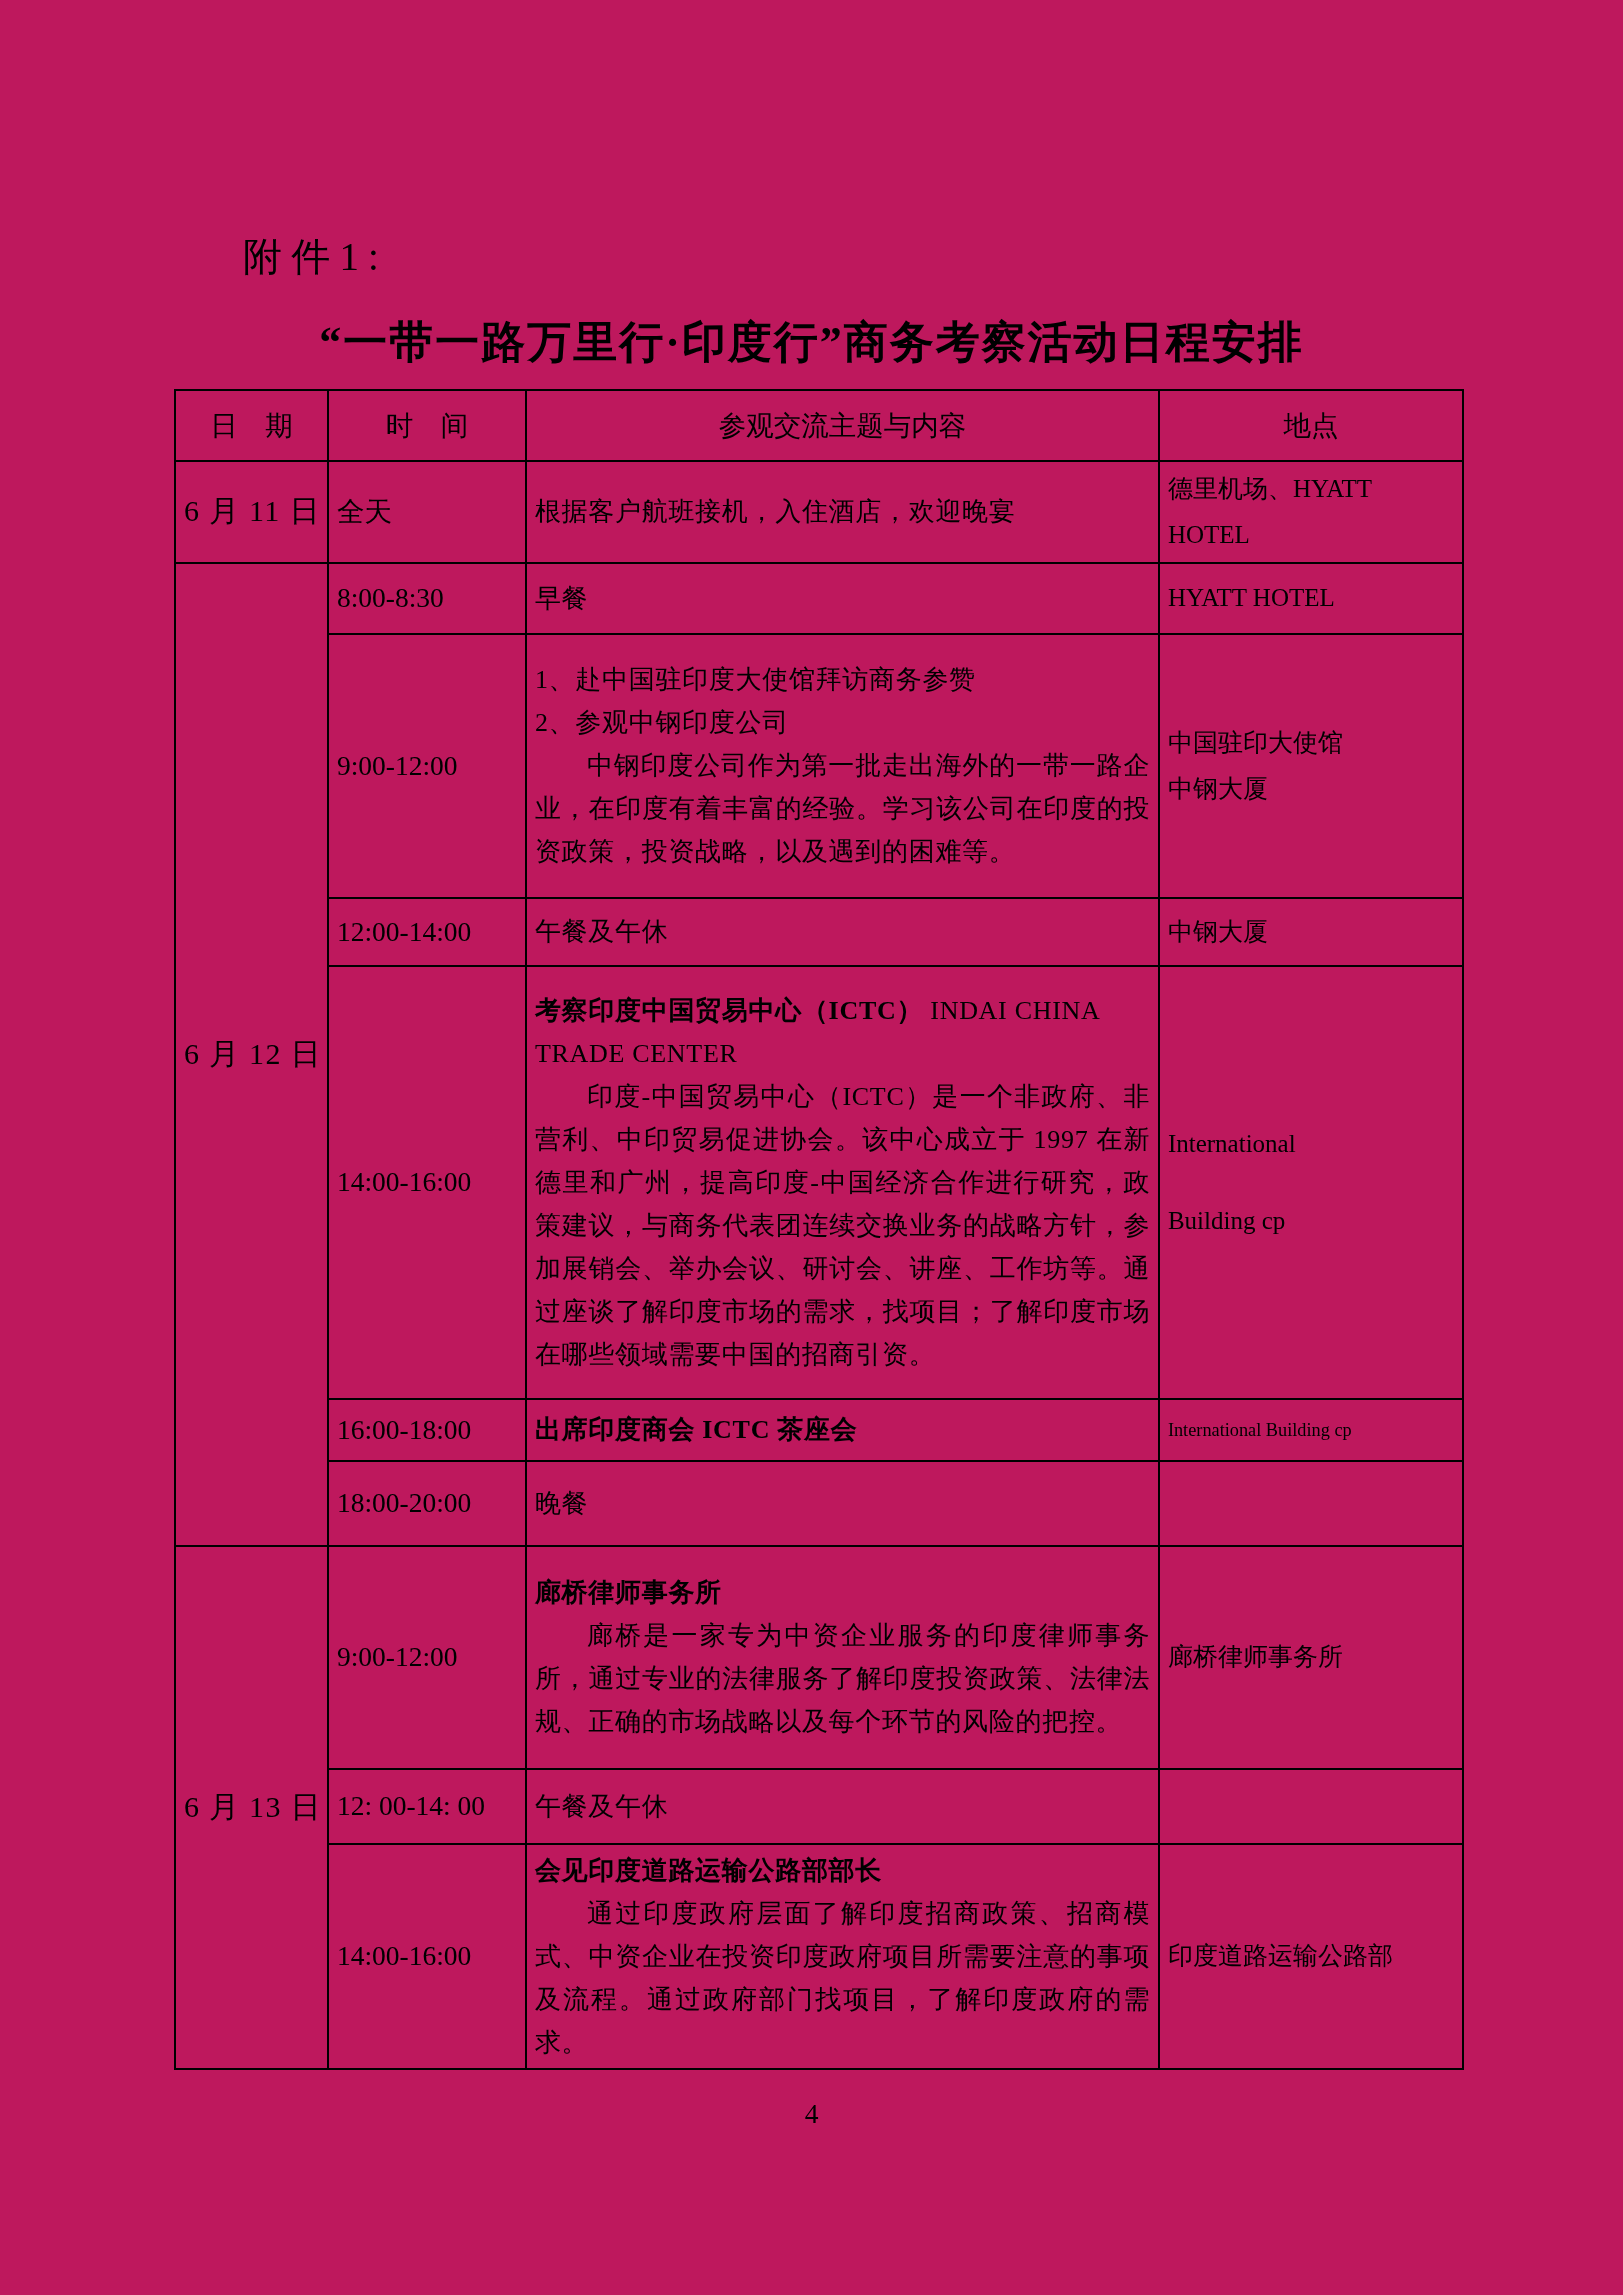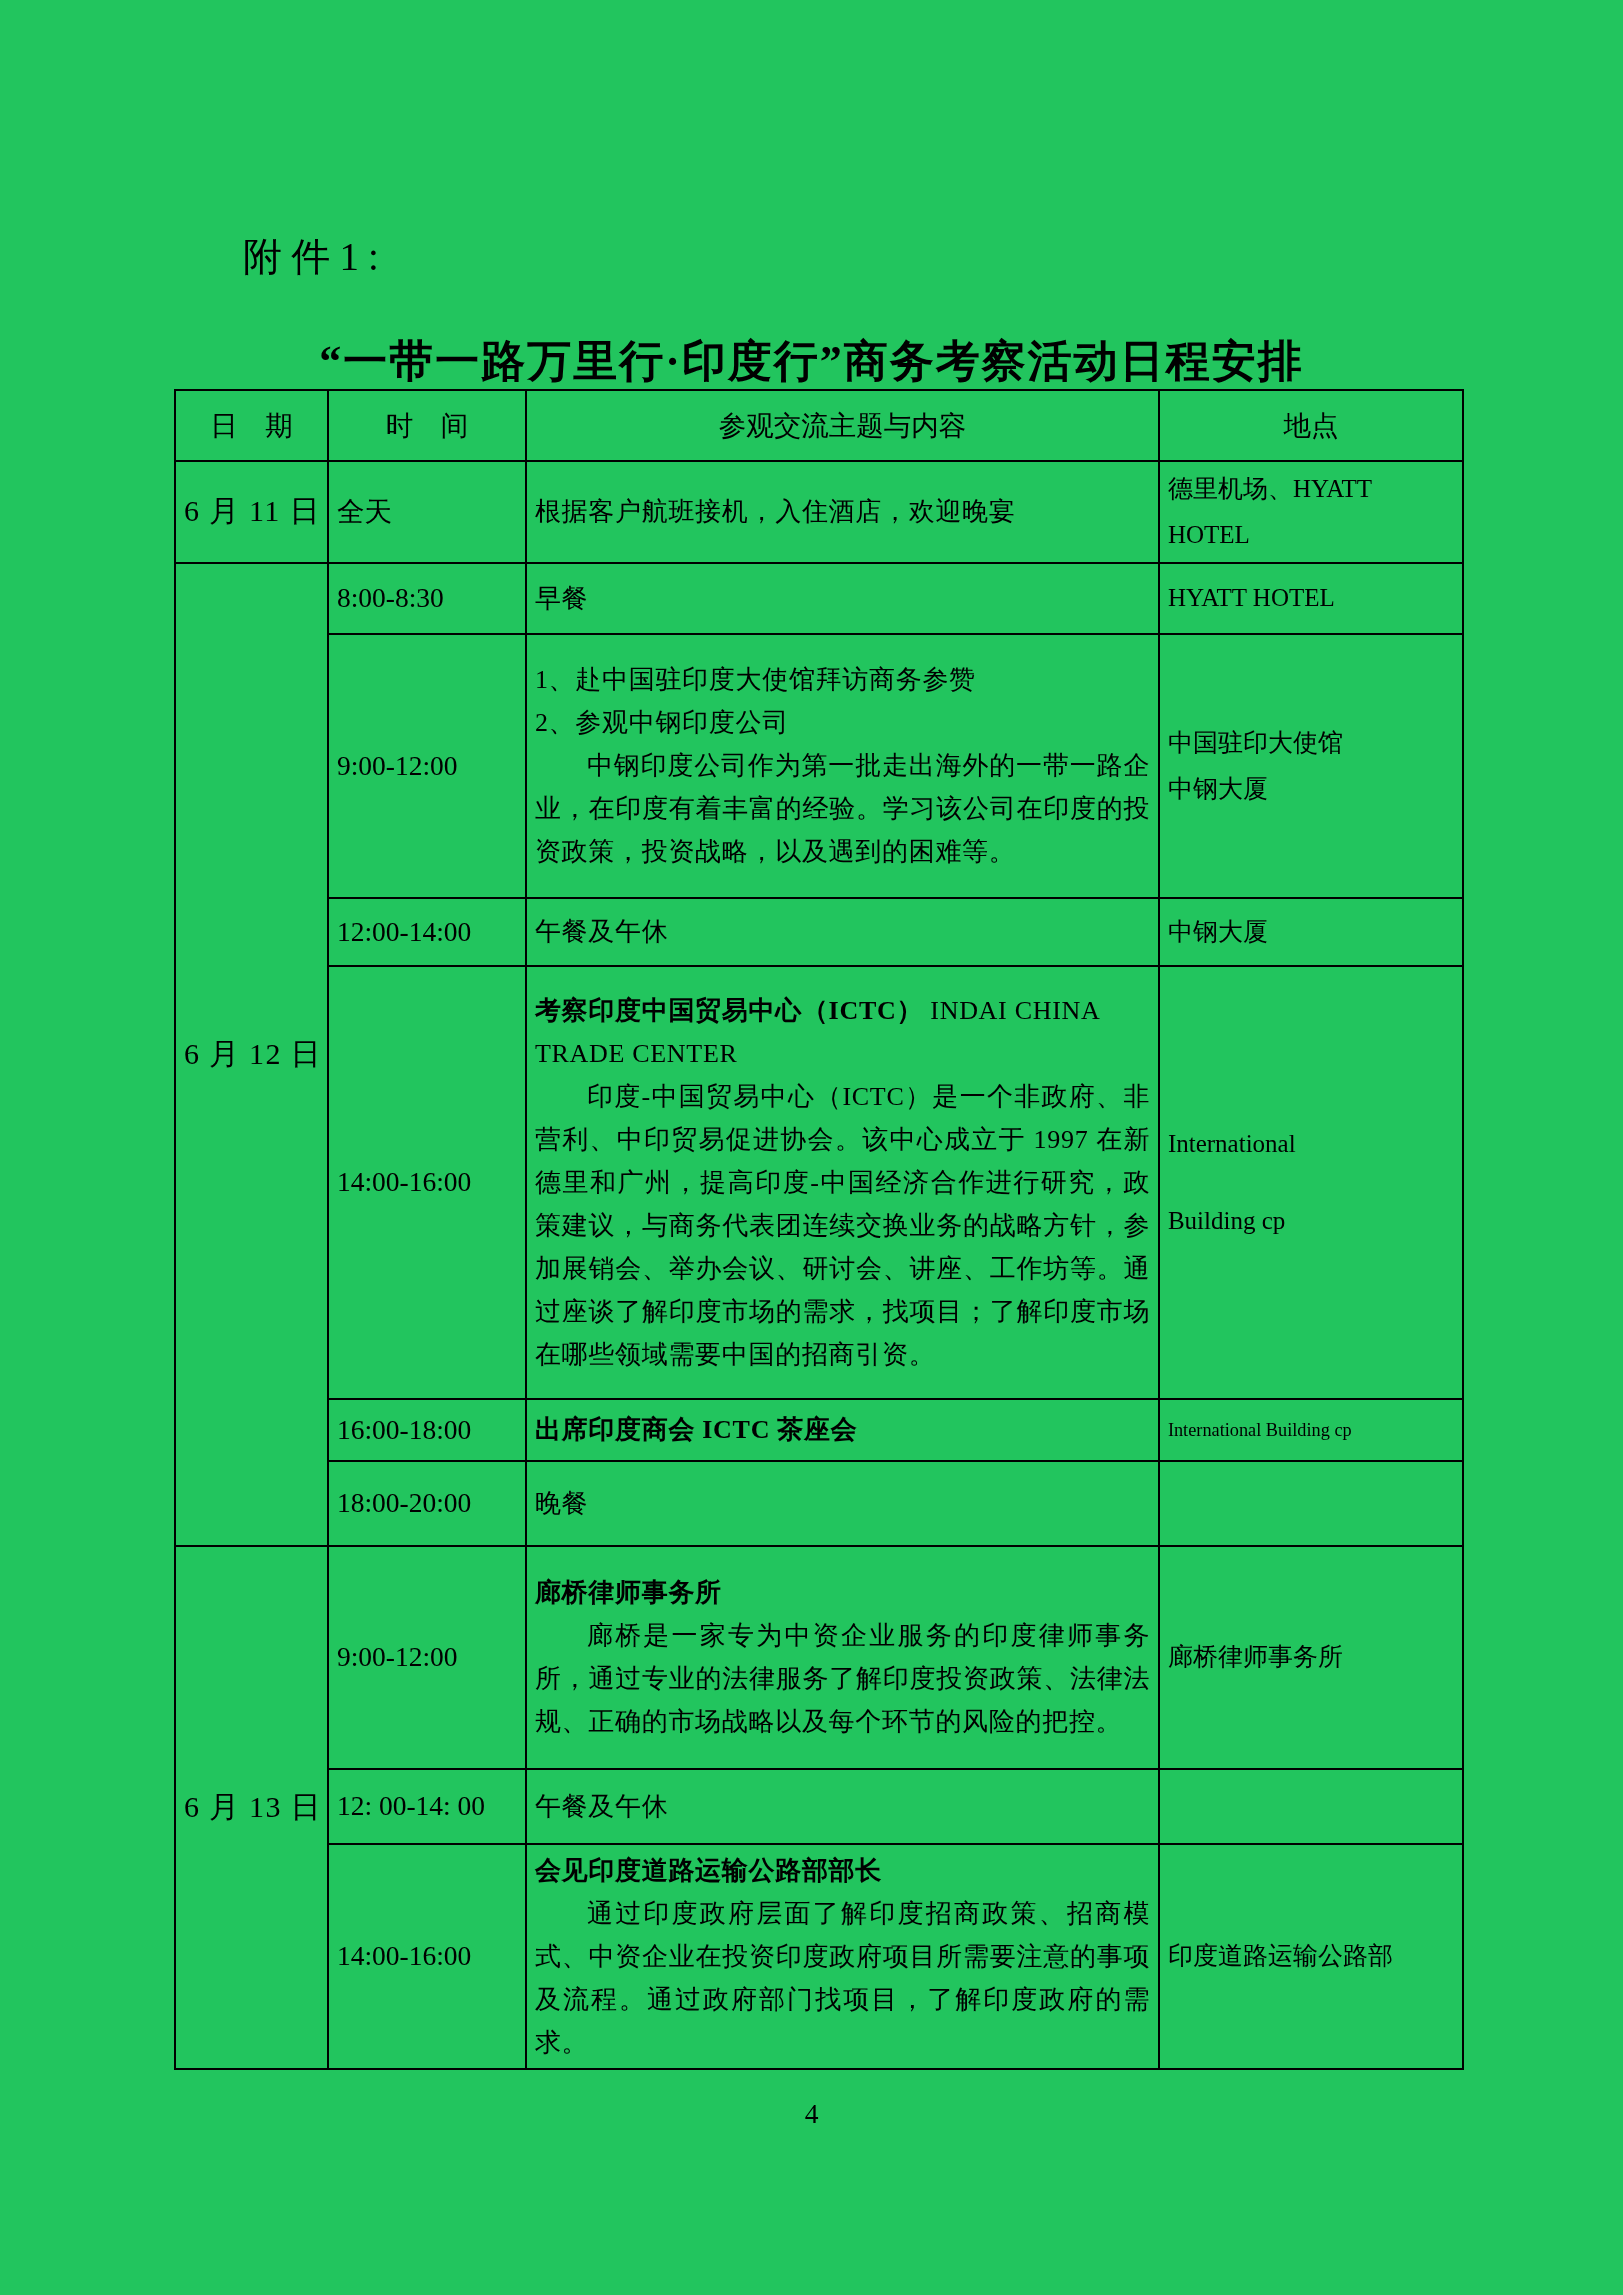--- a/index.html
+++ b/index.html
@@ -1,31 +1,31 @@
 <!DOCTYPE html>
 <html lang="zh" style="font-size:10.5px"><head>
 <meta charset="utf-8">
 <style>
   html,body{margin:0;padding:0;background:#e8e8e8;}
   .page{
     position:relative;
     width:1623px;height:2295px;
-    background:#22c55e;
+    background:#be185d;
     font-family:"Liberation Serif","DejaVu Serif",serif;
     color:#000;
     overflow:hidden;
   }
   .attachment{
     position:absolute;left:243px;top:230px;
     font-size:39px;letter-spacing:9.2px;
   }
   .doc-title{
     position:absolute;left:0;top:313px;width:1623px;
     text-align:center;
-    font-size:44px;font-weight:700;letter-spacing:2px;margin-top:19px;
+    font-size:44px;font-weight:700;letter-spacing:2px;
   }
   table.schedule{
     position:absolute;left:174px;top:389px;
     width:1288px;
     border-collapse:collapse;table-layout:fixed;
     border:2.6px solid #000;
   }
   table.schedule td,table.schedule th{
     border:2px solid #000;
     padding:3.9px 7.9px;

